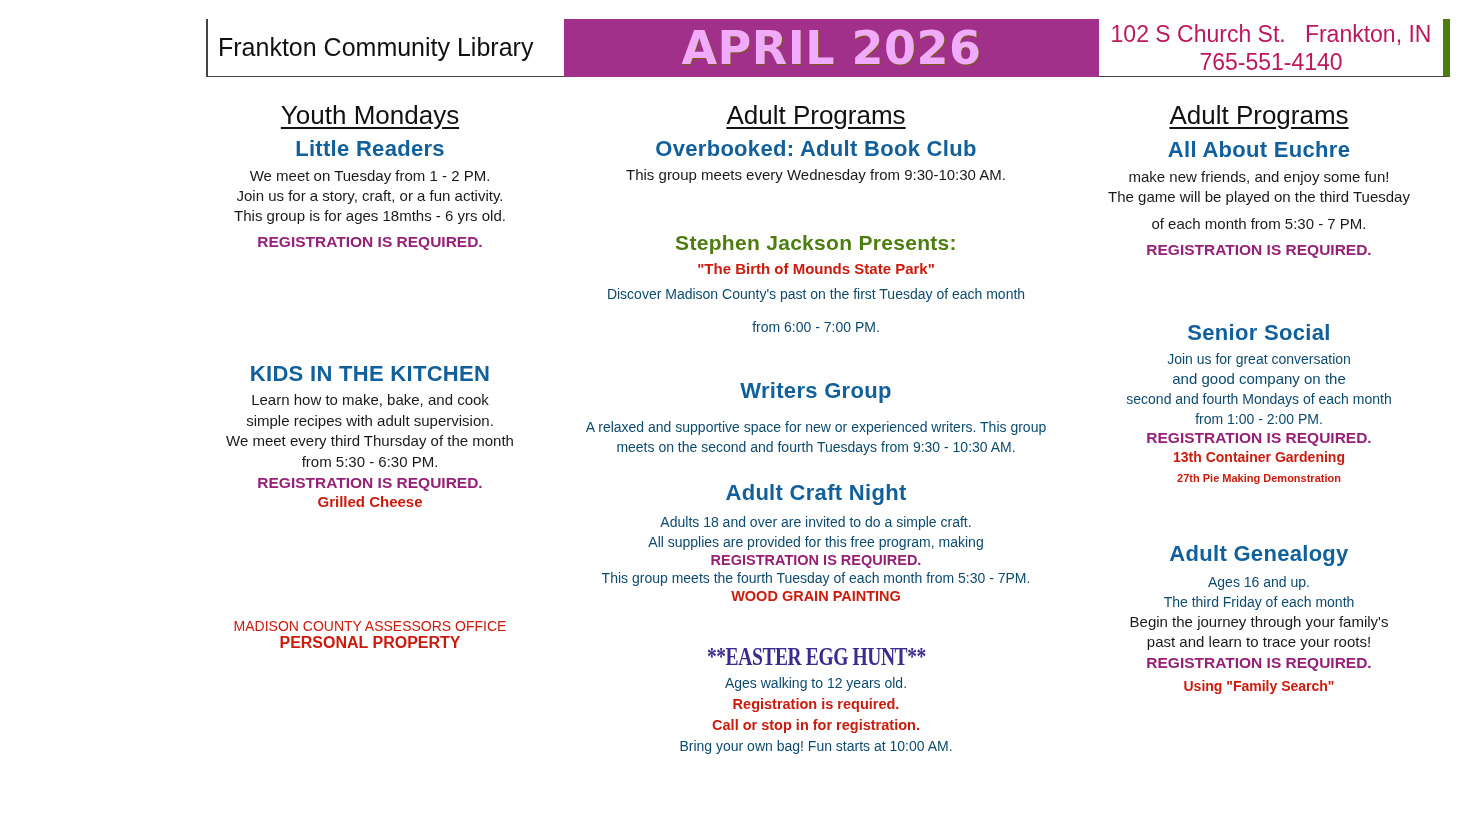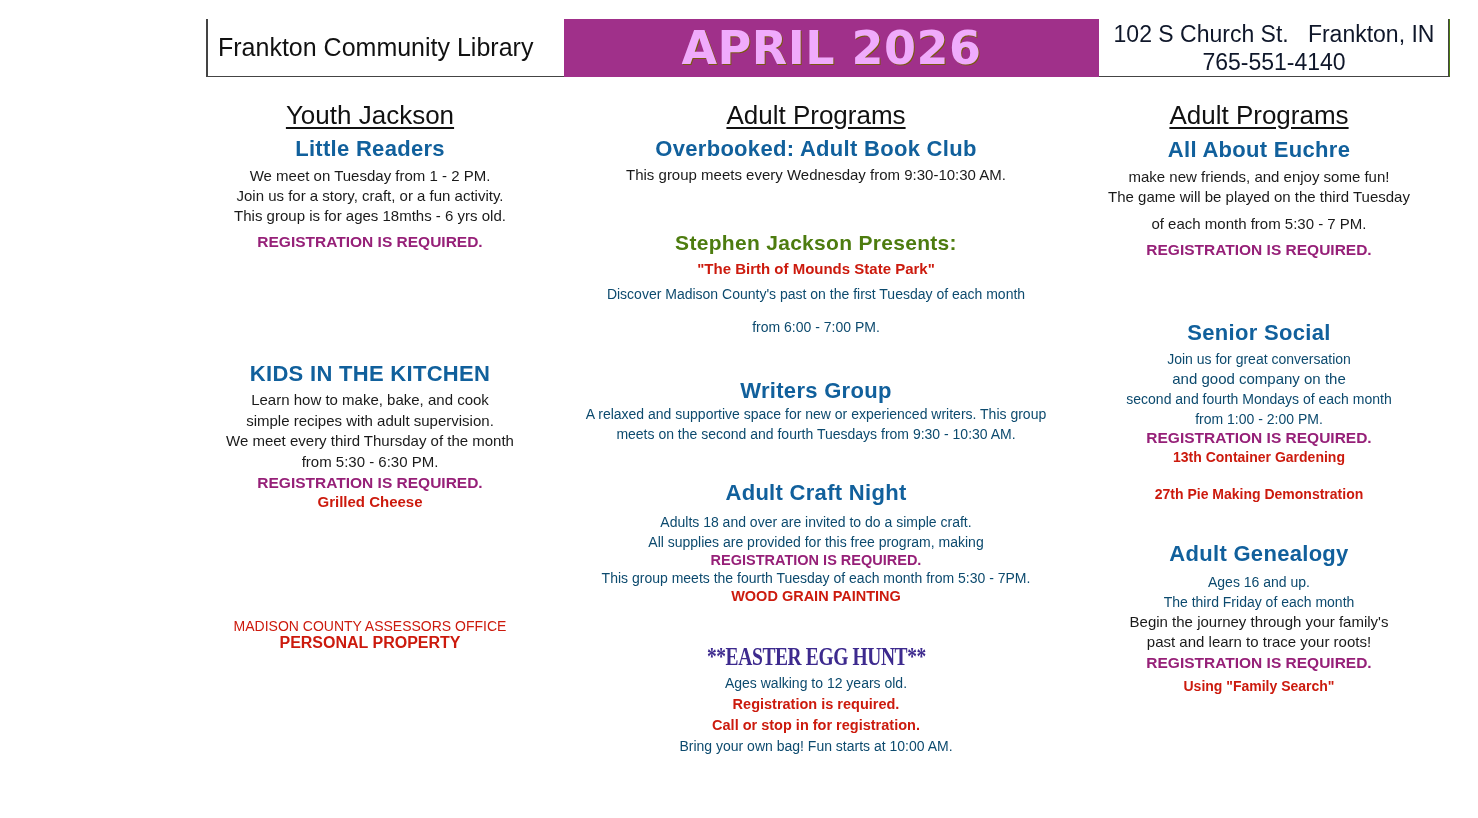--- a/index.html
+++ b/index.html
@@ -20,22 +20,22 @@
       position: absolute; left: 357px; top: 0; width: 535px; height: 58px;
       background: #a0308a; display: flex; align-items: center; justify-content: center;
     }
     .header-mid span {
       font-family: "DejaVu Sans", sans-serif; font-weight: bold; font-size: 46px;
       color: #f0abfc; letter-spacing: 0.5px;
       text-shadow: 1px 1px 0 #7a5a10;
     }
     .header-right {
       position: absolute; left: 892px; top: 0; width: 351px; height: 58px;
-      text-align: center; font-size: 23px; line-height: 28px; color: #0f172a;
-      border-right: 1px solid #4d7c0f; border-bottom: 1px solid #444; box-sizing: border-box; padding-top: 1px;
+      text-align: center; font-size: 23px; line-height: 28px; color: #be185d;
+      border-right: 7px solid #4d7c0f; border-bottom: 1px solid #444; box-sizing: border-box; padding-top: 1px;
     }
     .col { position: absolute; text-align: center; }
     .col-h {
       font-size: 26px; text-decoration: underline; text-underline-offset: 3px; color: #111;
       margin: 0; line-height: 30px;
     }
     .t-blue { color: #11609c; font-weight: bold; font-size: 22px; letter-spacing: 0.3px; }
     .t-red-big { color: #4d7c0f; font-weight: bold; font-size: 21px; letter-spacing: 0.3px; }
     .body-txt { font-size: 15px; line-height: 20px; color: #1a1a1a; }
     .small-txt { font-size: 14px; line-height: 20px; color: #0c4a6e; }
@@ -56,21 +56,21 @@
   <div class="header-mid">
     <span>APRIL 2026</span>
   </div>
   <div class="header-right">
     <div style="white-space:pre;">102 S Church St.   Frankton, IN</div>
     <div>765-551-4140</div>
   </div>
 </div>
 
 <div class="col" style="left:200px; top:100px; width:340px; height:560px;">
-  <div class="blk col-h" style="top:0;">Youth Jackson</div>
+  <div class="blk col-h" style="top:0;">Youth Mondays</div>
 
   <div class="blk" style="top:36px;">
     <div class="t-blue">Little Readers</div>
     <div class="body-txt" style="margin-top:4px;">
       <div>We meet on Tuesday from 1 - 2 PM.</div>
       <div>Join us for a story, craft, or a fun activity.</div>
       <div>This group is for ages 18mths - 6 yrs old.</div>
     </div>
     <div class="reg" style="margin-top:7px;">REGISTRATION IS REQUIRED.</div>
   </div>
@@ -103,21 +103,21 @@
 
   <div class="blk" style="top:131px;">
     <div class="t-red-big">Stephen Jackson Presents:</div>
     <div class="red" style="margin-top:5px;">"The Birth of Mounds State Park"</div>
     <div class="small-txt" style="margin-top:7px;">Discover Madison County's past on the first Tuesday of each month</div>
     <div class="small-txt" style="margin-top:13px;">from 6:00 - 7:00 PM.</div>
   </div>
 
   <div class="blk" style="top:278px;">
     <div class="t-blue">Writers Group</div>
-    <div class="small-txt" style="margin-top:0;">A relaxed and supportive space for new or experienced writers. This group</div>
+    <div class="small-txt" style="margin-top:13px;">A relaxed and supportive space for new or experienced writers. This group</div>
     <div class="small-txt">meets on the second and fourth Tuesdays from 9:30 - 10:30 AM.</div>
   </div>
 
   <div class="blk" style="top:380px;">
     <div class="t-blue">Adult Craft Night</div>
     <div class="small-txt" style="margin-top:6px;">Adults 18 and over are invited to do a simple craft.</div>
     <div class="small-txt">All supplies are provided for this free program, making</div>
     <div class="reg" style="font-size:14.5px;">REGISTRATION IS REQUIRED.</div>
     <div class="small-txt">This group meets the fourth Tuesday of each month from 5:30 - 7PM.</div>
     <div class="red" style="font-size:14.5px;">WOOD GRAIN PAINTING</div>
@@ -148,21 +148,21 @@
   <div class="blk" style="top:220px;">
     <div class="t-blue">Senior Social</div>
     <div class="small-txt" style="margin-top:3px;">
       <div>Join us for great conversation</div>
       <div style="font-size:15px;">and good company on the</div>
       <div>second and fourth Mondays of each month</div>
       <div>from 1:00 - 2:00 PM.</div>
     </div>
     <div class="reg">REGISTRATION IS REQUIRED.</div>
     <div class="red" style="font-size:14px; line-height:21px;">13th Container Gardening</div>
-    <div class="red" style="font-size:14px; line-height:20px;margin-top:16px;">27th Pie Making Demonstration</div>
+    <div class="red" style="font-size:11px; line-height:20px;">27th Pie Making Demonstration</div>
   </div>
 
   <div class="blk" style="top:441px;">
     <div class="t-blue">Adult Genealogy</div>
     <div style="margin-top:5px;">
       <div class="small-txt">Ages 16 and up.</div>
       <div class="small-txt">The third Friday of each month</div>
       <div class="body-txt">Begin the journey through your family's</div>
       <div class="body-txt">past and learn to trace your roots!</div>
     </div>

